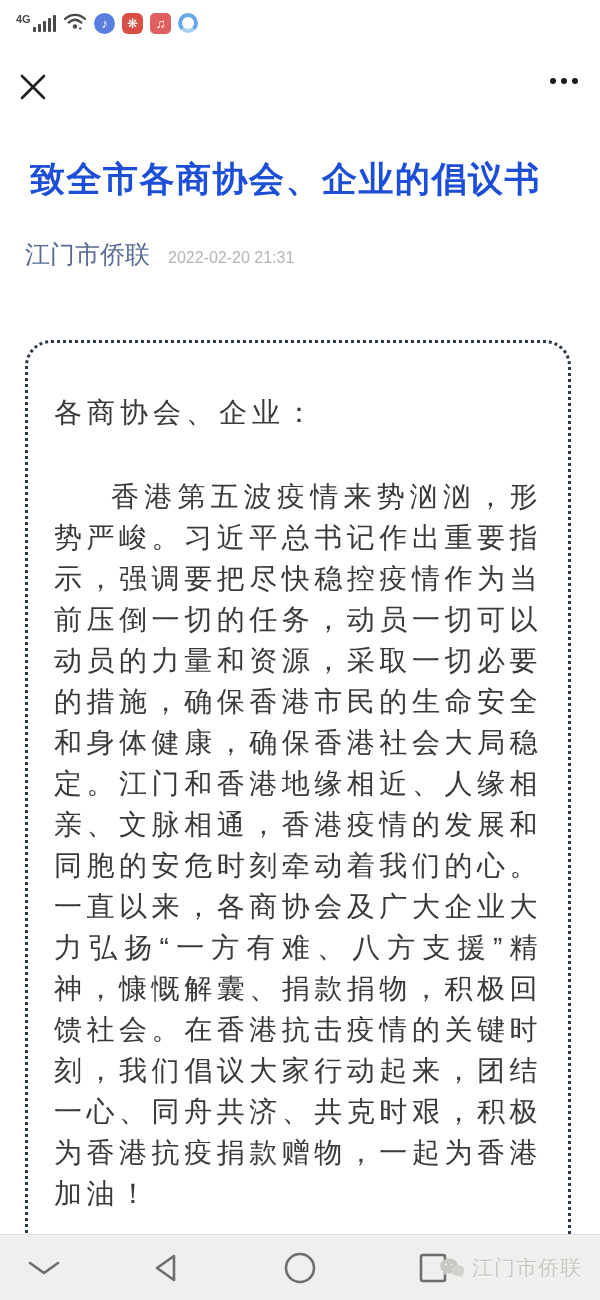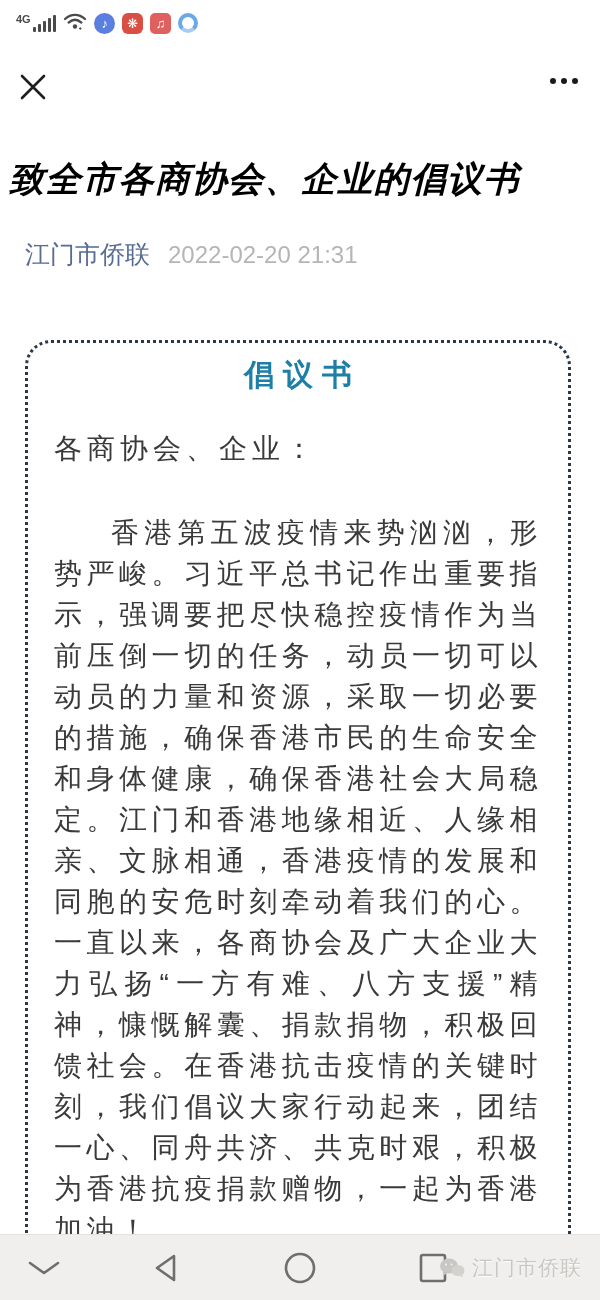--- a/index.html
+++ b/index.html
@@ -34,26 +34,26 @@
   .battery::after { content:""; position:absolute; right:-5px; top:3.5px; width:3px; height:6px; background:#4a4a4a; border-radius:0 2px 2px 0; }
   .battery i { position:absolute; left:1px; top:1px; bottom:1px; width:45%; background:#4a4a4a; border-radius:1px; }
 
   
   .article-header { position:absolute; top:62px; left:0; width:600px; height:52px; }
   .close-btn { position:absolute; left:18px; top:10px; width:30px; height:30px; cursor:pointer; }
   .more-btn { position:absolute; right:22px; top:16px; display:flex; gap:5px; cursor:pointer; }
   .more-btn i { width:6px; height:6px; border-radius:50%; background:#1a1a1a; }
 
   .page-title {
-    position:absolute; top:155px; left:9px; width:550px;
-    font-size:35px; font-weight:bold; color:#000000; letter-spacing:1.5px; line-height:48px;font-style:italic;
+    position:absolute; top:155px; left:30px; width:550px;
+    font-size:35px; font-weight:bold; color:#1d4ed8; letter-spacing:1.5px; line-height:48px;
   }
   .byline { position:absolute; top:238px; left:25px; font-size:25px; display:flex; gap:18px; align-items:baseline; }
   .author { color:#576b95; cursor:pointer; }
-  .pub-date { color:#b5b5b5; font-size:24px; }
+  .pub-date { color:#b5b5b5; font-size:16px; }
 
   
   .proposal-box {
     position:absolute; top:340px; left:25px; width:546px; height:1010px;
     border:3px dotted #2b3947; border-radius:26px;
     padding:14px 26px 0 26px; background:#fff;
   }
   .proposal-heading {
     text-align:center; color:#1e7fa6; font-weight:bold;
     font-size:30px; letter-spacing:9px; line-height:36px; text-indent:9px;
@@ -126,21 +126,20 @@
     </span>
 </div>
 
 <h1 class="page-title">致全市各商协会、企业的倡议书</h1>
 <div class="byline">
   <span class="author">江门市侨联</span>
   <span class="pub-date">2022-02-20 21:31</span>
 </div>
 
 <div class="proposal-box">
-  <div class="proposal-heading">倡议书</div>
   <div class="salutation">各商协会、企业：</div>
   <div class="para">香港第五波疫情来势汹汹，形势严峻。习近平总书记作出重要指示，强调要把尽快稳控疫情作为当前压倒一切的任务，动员一切可以动员的力量和资源，采取一切必要的措施，确保香港市民的生命安全和身体健康，确保香港社会大局稳定。江门和香港地缘相近、人缘相亲、文脉相通，香港疫情的发展和同胞的安危时刻牵动着我们的心。一直以来，各商协会及广大企业大力弘扬“一方有难、八方支援”精神，慷慨解囊、捐款捐物，积极回馈社会。在香港抗击疫情的关键时刻，我们倡议大家行动起来，团结一心、同舟共济、共克时艰，积极为香港抗疫捐款赠物，一起为香港加油！</div>
 </div>
 
 <div class="nav-bar">
   <span class="nav-btn nav-hide">
     <svg width="36" height="18" viewBox="0 0 36 18">
       <path d="M4 4 L18 14 L32 4" stroke="#6e6e6e" stroke-width="2.6" fill="none" stroke-linecap="round" stroke-linejoin="round"></path>
     </svg>
   </span>

